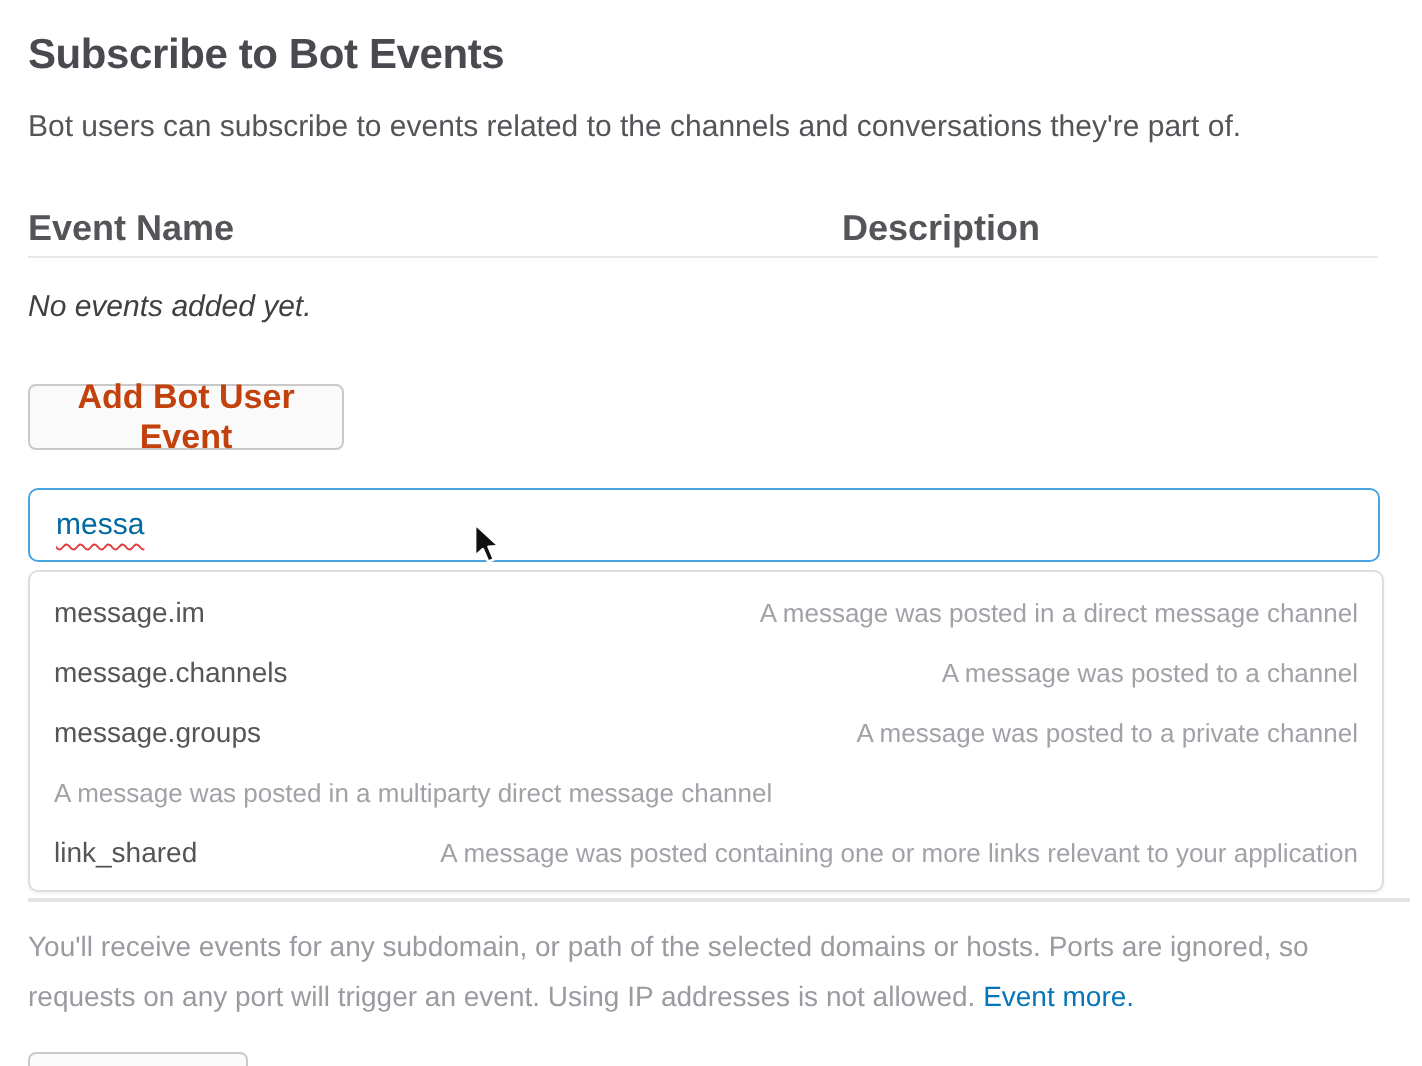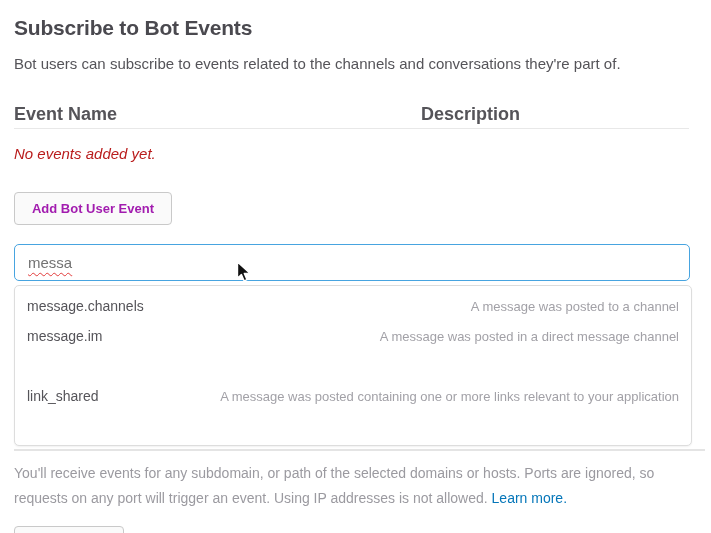--- a/index.html
+++ b/index.html
@@ -24,37 +24,37 @@
   .col-header.name { left: 14px; }
   .col-header.desc { left: 421px; }
 
   .rule-1 {
     position: absolute; left: 14px; top: 128px; width: 675px; height: 1px;
     background: #e8e8e8;
   }
 
   .empty-msg {
     position: absolute; left: 14px; top: 145px;
-    font-size: 15px; font-style: italic; color: #b91c1c;
+    font-size: 15px; font-style: italic; color: #404040;
   }
 
   .add-event-btn {
     position: absolute; left: 14px; top: 192px; width: 158px; height: 33px;
     background: #fafafa; border: 1px solid #c9c9c9; border-radius: 4px;
     font-family: "Liberation Sans", sans-serif;
-    font-size: 13px; font-weight: bold; color: #a21caf;
+    font-size: 17px; font-weight: bold; color: #c2410c;
     display: flex; align-items: center; justify-content: center;
     cursor: pointer;
   }
 
   .event-input {
     position: absolute; left: 14px; top: 244px; width: 676px; height: 37px;
     background: #ffffff; border: 1px solid #47a4e0; border-radius: 5px;
     display: flex; align-items: center; padding: 0 13px;
-    font-size: 15px; color: #737373;
+    font-size: 15px; color: #0369a1;
   }
   .typed-text {
     text-decoration: underline;
     text-decoration-style: wavy;
     text-decoration-color: #e23b3b;
     text-decoration-thickness: 1px;
     text-underline-offset: 4px;
   }
 
   .suggest-box {
@@ -108,38 +108,43 @@
   <div class="empty-msg">No events added yet.</div>
 
   <button class="add-event-btn">Add Bot User Event</button>
 
   <div class="event-input">
     <span class="typed-text">messa</span>
   </div>
 
   <div class="suggest-box">
     <div class="suggest-row">
+      <span class="suggest-name">message.im</span>
+      <span class="suggest-desc">A message was posted in a direct message channel</span>
+    </div>
+    <div class="suggest-row">
       <span class="suggest-name">message.channels</span>
       <span class="suggest-desc">A message was posted to a channel</span>
     </div>
     <div class="suggest-row">
-      <span class="suggest-name">message.im</span>
-      <span class="suggest-desc">A message was posted in a direct message channel</span>
+      <span class="suggest-name">message.groups</span>
+      <span class="suggest-desc">A message was posted to a private channel</span>
     </div>
     <div class="suggest-row">
+      <span class="suggest-desc">A message was posted in a multiparty direct message channel</span>
     </div>
     <div class="suggest-row">
       <span class="suggest-name">link_shared</span>
       <span class="suggest-desc">A message was posted containing one or more links relevant to your application</span>
     </div>
   </div>
 
   <div class="rule-2"></div>
 
-  <p class="footer-note"><span>You'll receive events for any subdomain, or path of the selected domains or hosts. Ports are ignored, so requests on any port will trigger an event. Using IP addresses is not allowed. </span><a class="learn-more-link">Learn more.</a></p>
+  <p class="footer-note"><span>You'll receive events for any subdomain, or path of the selected domains or hosts. Ports are ignored, so requests on any port will trigger an event. Using IP addresses is not allowed. </span><a class="learn-more-link">Event more.</a></p>
 
   <div class="partial-btn"></div>
 
   <div class="mouse-cursor">
     <svg width="20" height="23" viewBox="0 0 20 23">
       <path d="M5.5 1 L5.5 17.2 L9.4 13.6 L12.1 19.9 L15.0 18.6 L12.3 12.4 L17.6 12.1 Z" fill="#111111" stroke="#ffffff" stroke-width="1.4" stroke-linejoin="round" transform="translate(-4,0)"></path>
     </svg>
   </div>
 
 </div>

